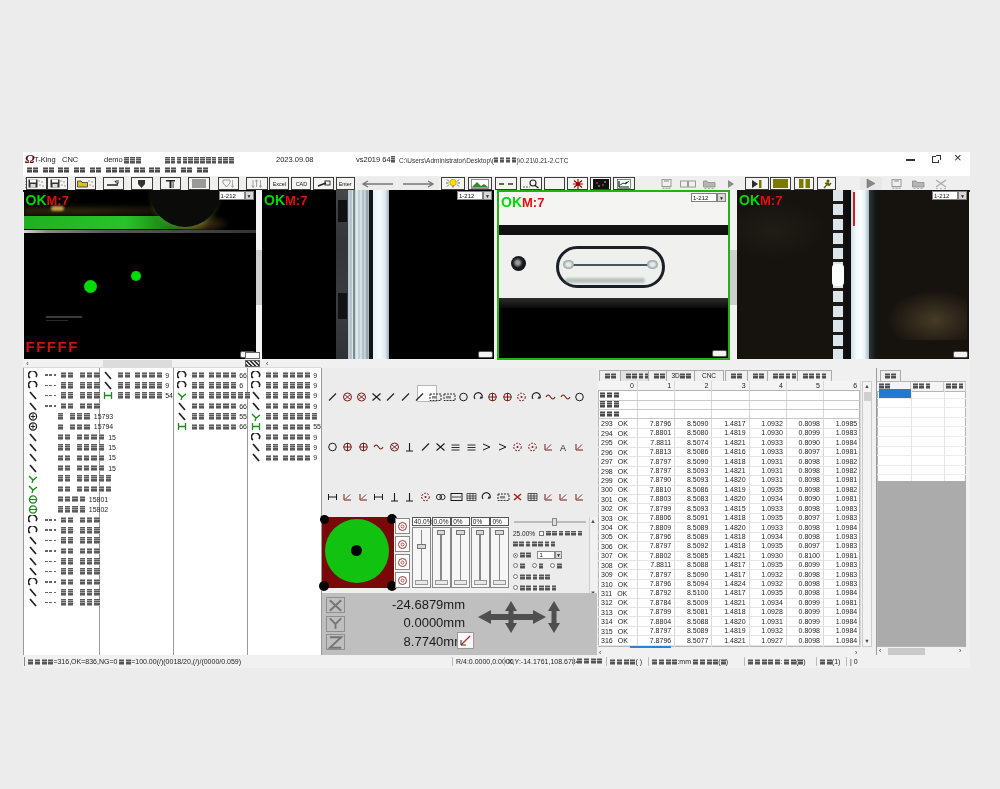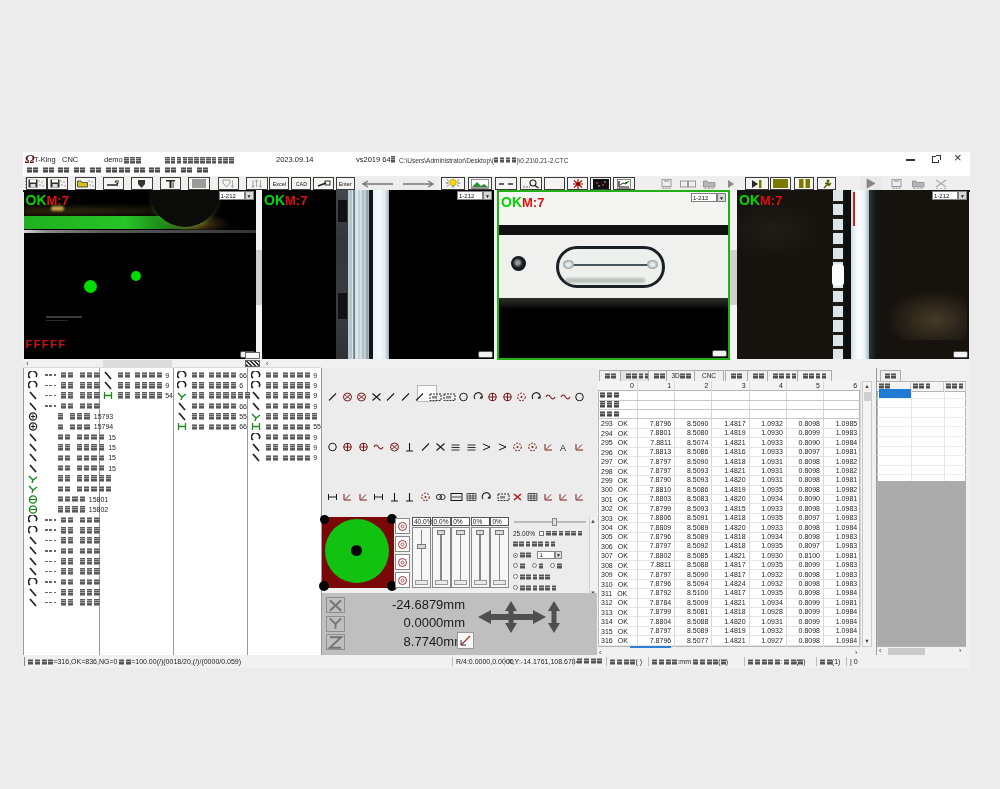--- a/index.html
+++ b/index.html
@@ -13,21 +13,21 @@
 .m7{color:#e01010;font-weight:bold;font-size:13px}
 </style></head><body>
 <div class="a" style="left:23px;top:152px;width:947px;height:516px;background:#f0f0f0"></div>
 <div class="a" style="left:23px;top:152px;width:947px;height:24px;background:#ffffff"></div>
 <div class="a" style="left:25px;top:153px;width:10px;height:11px;font-family:'Liberation Serif',serif;font-weight:bold;font-style:italic;color:#5a0d0d;font-size:13px;line-height:11px">Ω</div>
 <div class="a" style="left:34px;top:155px;font-size:7.5px;color:#222">T-King</div>
 <div class="a" style="left:62px;top:155px;font-size:7.5px;color:#222">CNC</div>
 <div class="a" style="left:104px;top:155px;font-size:7.5px;color:#222">demo</div>
 <div class="a" style="left:124px;top:157px;line-height:0"><i class="j" style="width:16.7px;height:6.5px;background:repeating-linear-gradient(0deg,rgba(255,255,255,.45) 0 1px,rgba(255,255,255,0) 1px 2.6px),repeating-linear-gradient(90deg,#555 0 4.7px,rgba(0,0,0,0) 4.7px 6.0px)"></i></div>
 <div class="a" style="left:165px;top:157px;line-height:0"><i class="j" style="width:68.9px;height:6.5px;background:repeating-linear-gradient(0deg,rgba(255,255,255,.45) 0 1px,rgba(255,255,255,0) 1px 2.6px),repeating-linear-gradient(90deg,#555 0 4.6px,rgba(0,0,0,0) 4.6px 5.85px)"></i></div>
-<div class="a" style="left:276px;top:155px;font-size:7.5px;color:#222">2023.09.14</div>
+<div class="a" style="left:276px;top:155px;font-size:7.5px;color:#222">2023.09.08</div>
 <div class="a row" style="left:356px;top:155px;font-size:7.5px;color:#222">vs2019&nbsp;64<i class="j" style="width:4.7px;height:6.5px;background:repeating-linear-gradient(0deg,rgba(255,255,255,.45) 0 1px,rgba(255,255,255,0) 1px 2.6px),repeating-linear-gradient(90deg,#555 0 4.7px,rgba(0,0,0,0) 4.7px 6.0px)"></i></div>
 <div class="a row" style="left:399px;top:156.5px;font-size:6.5px;color:#333">C:\Users\Administrator\Desktop\(<i class="j" style="width:22.4px;height:5.5px;background:repeating-linear-gradient(0deg,rgba(255,255,255,.45) 0 1px,rgba(255,255,255,0) 1px 2.6px),repeating-linear-gradient(90deg,#555 0 4.4px,rgba(0,0,0,0) 4.4px 6.0px)"></i>)\0.21\0.21-2.CTC</div>
 <div class="a" style="left:906px;top:159px;width:9px;height:1.5px;background:#333"></div>
 <div class="a" style="left:932px;top:156px;width:7px;height:7px;border:1.2px solid #333"></div>
 <div class="a" style="left:936px;top:154.5px;width:5px;height:5px;border:1.2px solid #333;border-left:none;border-bottom:none;background:#fff"></div>
 <div class="a" style="left:954px;top:153px;width:10px;height:10px;font-size:13px;color:#222;line-height:10px">×</div>
 <div class="a" style="left:26.5px;top:166.5px;line-height:0"><i class="j" style="width:11.2px;height:6.5px;background:repeating-linear-gradient(0deg,rgba(255,255,255,.45) 0 1px,rgba(255,255,255,0) 1px 2.6px),repeating-linear-gradient(90deg,#4a4a4a 0 4.8px,rgba(0,0,0,0) 4.8px 6.4px)"></i></div>
 <div class="a" style="left:42.5px;top:166.5px;line-height:0"><i class="j" style="width:11.2px;height:6.5px;background:repeating-linear-gradient(0deg,rgba(255,255,255,.45) 0 1px,rgba(255,255,255,0) 1px 2.6px),repeating-linear-gradient(90deg,#4a4a4a 0 4.8px,rgba(0,0,0,0) 4.8px 6.4px)"></i></div>
 <div class="a" style="left:58px;top:166.5px;line-height:0"><i class="j" style="width:11.2px;height:6.5px;background:repeating-linear-gradient(0deg,rgba(255,255,255,.45) 0 1px,rgba(255,255,255,0) 1px 2.6px),repeating-linear-gradient(90deg,#4a4a4a 0 4.8px,rgba(0,0,0,0) 4.8px 6.4px)"></i></div>
 <div class="a" style="left:74px;top:166.5px;line-height:0"><i class="j" style="width:11.2px;height:6.5px;background:repeating-linear-gradient(0deg,rgba(255,255,255,.45) 0 1px,rgba(255,255,255,0) 1px 2.6px),repeating-linear-gradient(90deg,#4a4a4a 0 4.8px,rgba(0,0,0,0) 4.8px 6.4px)"></i></div>
@@ -275,21 +275,21 @@
  <div class="a" style="left:27px;top:16px;width:13px;height:5px;background:#c0a048;border-radius:3px;filter:blur(1.2px)"></div>
  <div class="a" style="left:0;top:26px;width:185px;height:13px;background:linear-gradient(90deg,#20b020 0,#28c428 55%,#1e8a18 75%,rgba(90,80,20,.55) 92%,rgba(0,0,0,0));"></div>
  <div class="a" style="left:150px;top:24px;width:55px;height:16px;background:radial-gradient(ellipse at 50% 60%,rgba(150,110,40,.5),rgba(0,0,0,0) 75%)"></div>
  <div class="a" style="left:126px;top:-33px;width:70px;height:70px;border-radius:50%;background:#0b0b09;box-shadow:0 4px 6px -3px rgba(110,180,60,.55)"></div>
  <div class="a" style="left:0;top:40px;width:232px;height:2.5px;background:linear-gradient(90deg,#d8d8d8,#888 10%,#5a5a5a 35%,#474747 70%,#333)"></div>
  <div class="a" style="left:60px;top:90px;width:13px;height:13px;border-radius:50%;background:#00dc00"></div>
  <div class="a" style="left:107px;top:81px;width:10px;height:10px;border-radius:50%;background:#00dc00"></div>
  <div class="a" style="left:22px;top:126px;width:36px;height:2px;background:#3a3a3a"></div>
  <div class="a" style="left:22px;top:130px;width:22px;height:1px;background:#2a2a2a"></div>
  <div class="a" style="left:2px;top:1px" class2="ok"><span class="ok">OK</span><span class="m7">M:7</span></div>
- <div class="a" style="left:2px;top:148px;color:#cc1111;font-size:11px;font-weight:bold;letter-spacing:1.5px">FFFFF</div>
+ <div class="a" style="left:2px;top:148px;color:#cc1111;font-size:15px;font-weight:bold;letter-spacing:1.5px">FFFFF</div>
  <div class="camdd" style="right:11px;width:26px">1-212</div>
     <div class="camdb" style="right:2px">▼</div>
  <div class="grip" style="right:1px;bottom:1px"></div>
 </div>
 <div class="a" style="left:255.5px;top:190px;width:6.5px;height:169px;background:#f3f3f3"></div>
 <div class="a" style="left:255.5px;top:250px;width:6.5px;height:55px;background:#cfcfcf"></div>
 <div class="a" style="left:262px;top:190px;width:232px;height:169px;background:#000;overflow:hidden">
  <div class="a" style="left:74px;top:0;width:13px;height:169px;background:linear-gradient(180deg,#44484a,#323638 30%,#3a3e40 70%,#2e3234)"></div>
  <div class="a" style="left:76px;top:10px;width:9px;height:22px;background:#0e1012"></div>
  <div class="a" style="left:76px;top:103px;width:9px;height:26px;background:#101214"></div>

